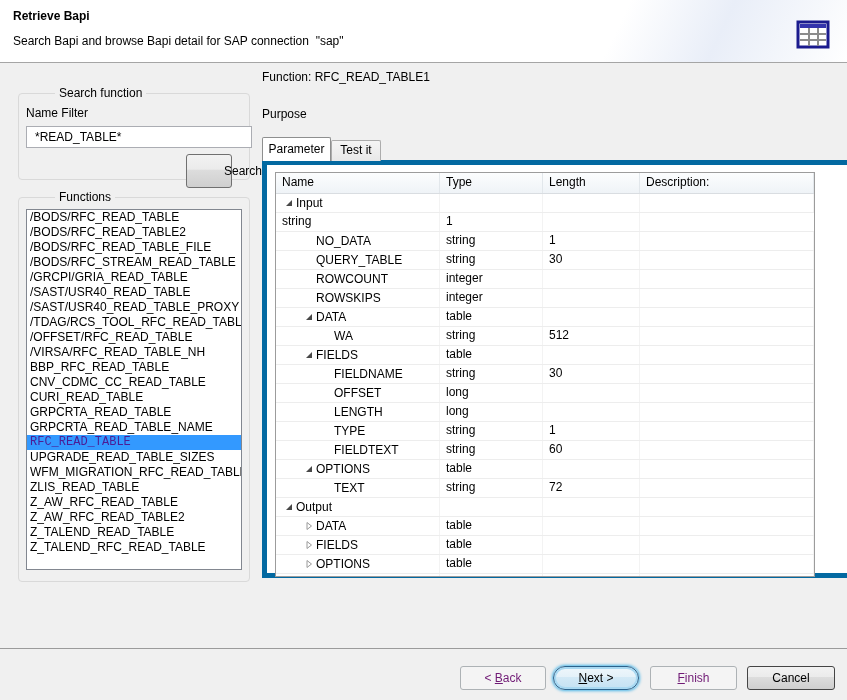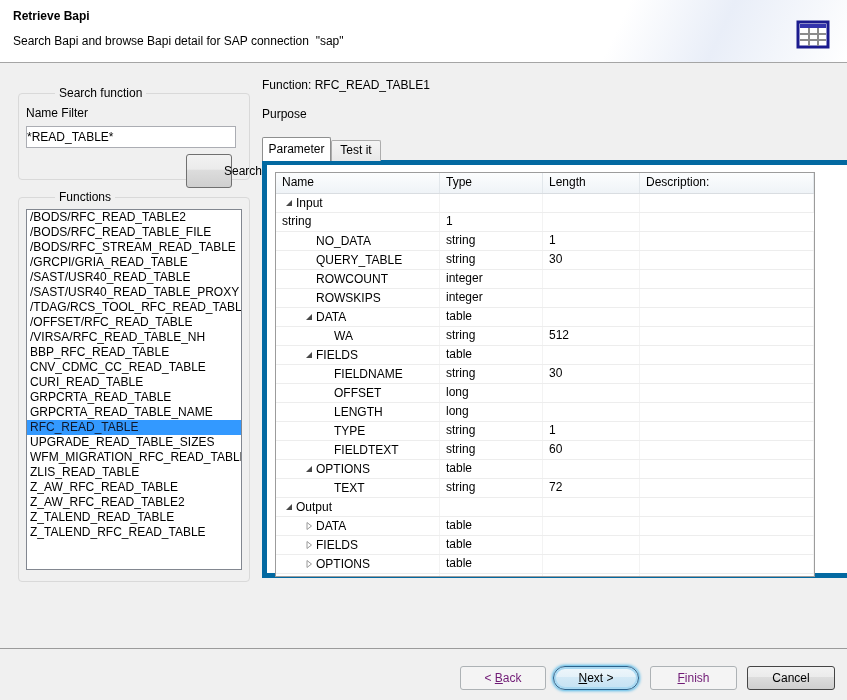--- a/index.html
+++ b/index.html
@@ -14,31 +14,31 @@
   #subtitle { position:absolute; left:13px; top:34px; white-space:pre; }
   #hdr-icon { position:absolute; right:17px; top:19px; width:34px; height:31px; }
 
   
   .groupbox { position:absolute; border:1px solid #D9D9D9; border-radius:4px; }
   .groupbox-label { position:absolute; top:-8px; left:8px; background:#F0F0F0; padding:0 4px;margin-left:28px; }
 
   #search-group { left:18px; top:93px; width:230px; height:85px; }
   #name-filter-label { position:absolute; left:7px; top:12px; }
   #name-filter-input { position:absolute; left:7px; top:32px; width:208px; height:18px;
-    border:1px solid #ABADB3; background:#fff; font:12px "Liberation Sans",sans-serif; padding:1px 0; }
+    border:1px solid #ABADB3; background:#fff; font:12px "Liberation Sans",sans-serif; padding:1px 8px; }
   #search-button { position:absolute; right:17px; top:60px; width:46px; height:34px;padding-left:37px; }
 
   #functions-group { left:18px; top:197px; width:230px; height:383px; }
   #functions-list { position:absolute; left:7px; top:11px; width:214px; height:359px;
     border:1px solid #828790; background:#fff; overflow:hidden; }
   .list-item { height:15px; line-height:15px; padding-left:3px; white-space:nowrap; cursor:default; }
-  .list-item.selected { background:#3399FF; color:#0f172a; }
+  .list-item.selected { background:#3399FF; color:#4c1d95;font-family:Liberation Mono, monospace; }
 
   
-  #function-label { position:absolute; left:262px; top:78px;text-align:right; }
+  #function-label { position:absolute; left:262px; top:70px;text-align:right; }
   #purpose-label  { position:absolute; left:262px; top:107px; }
 
   .tab { position:absolute; box-sizing:border-box; text-align:center; cursor:default;
     border:1px solid #ACACAC; border-bottom:none; border-radius:2px 2px 0 0;
     background:linear-gradient(#F5F5F5,#E8E8E8); }
   .tab.active { border-color:#8E8F8F; background:#fff; z-index:3; }
 
   #tab-content { position:absolute; left:262px; top:160px; width:598px; height:418px;
     background:#fff; border:5px solid #0369a1; box-sizing:border-box; z-index:1; }
 
@@ -90,20 +90,21 @@
   <div id="search-group" class="groupbox">
     <span class="groupbox-label">Search function</span>
     <div id="name-filter-label">Name Filter</div>
     <input id="name-filter-input" type="text" value="*READ_TABLE*" style="">
     <button id="search-button" class="btn" style="position:absolute; top:60px;">Search</button>
   </div>
 
   <div id="functions-group" class="groupbox">
     <span class="groupbox-label">Functions</span>
     <div id="functions-list">
+        <div class="list-item">/BODS/RFC_READ_TABLE</div>
         <div class="list-item">/BODS/RFC_READ_TABLE2</div>
         <div class="list-item">/BODS/RFC_READ_TABLE_FILE</div>
         <div class="list-item">/BODS/RFC_STREAM_READ_TABLE</div>
         <div class="list-item">/GRCPI/GRIA_READ_TABLE</div>
         <div class="list-item">/SAST/USR40_READ_TABLE</div>
         <div class="list-item">/SAST/USR40_READ_TABLE_PROXY</div>
         <div class="list-item">/TDAG/RCS_TOOL_RFC_READ_TABLE</div>
         <div class="list-item">/OFFSET/RFC_READ_TABLE</div>
         <div class="list-item">/VIRSA/RFC_READ_TABLE_NH</div>
         <div class="list-item">BBP_RFC_READ_TABLE</div>

